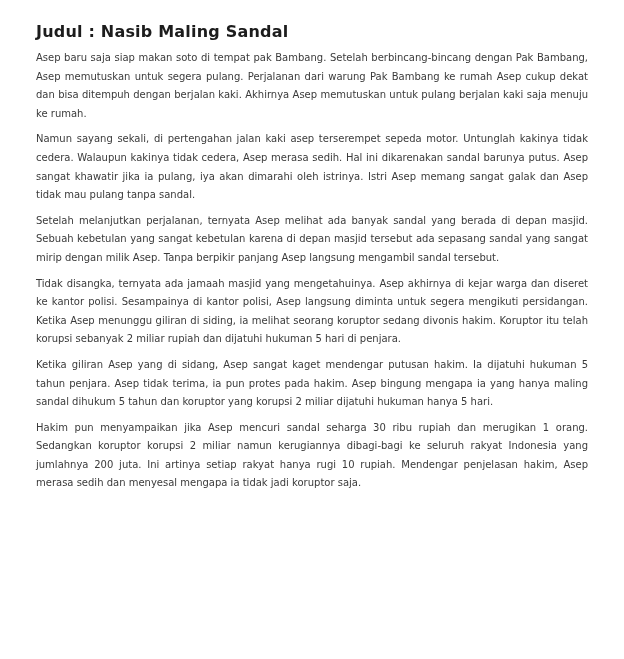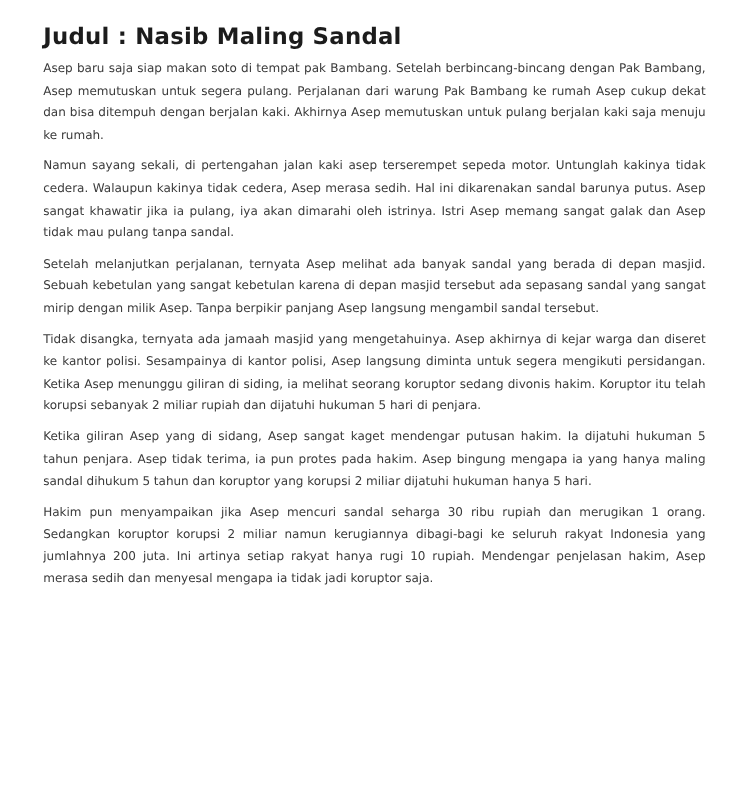--- a/index.html
+++ b/index.html
@@ -16,21 +16,21 @@
     }
 
     .document-page {
       width: 624px;
       height: 659px;
       background: var(--page-bg, #ffffff);
       padding: 22px 36px 20px 36px;
     }
 
     .doc-title {
-      font-size: 19px;
+      font-size: 16px;
       font-weight: bold;
       color: var(--title-color, #1c1c1c);
       letter-spacing: 0.2px;
       margin-bottom: 8px;
       line-height: 19px;
     }
 
     .doc-paragraph {
       font-size: 10px;
       line-height: 18.6px;

